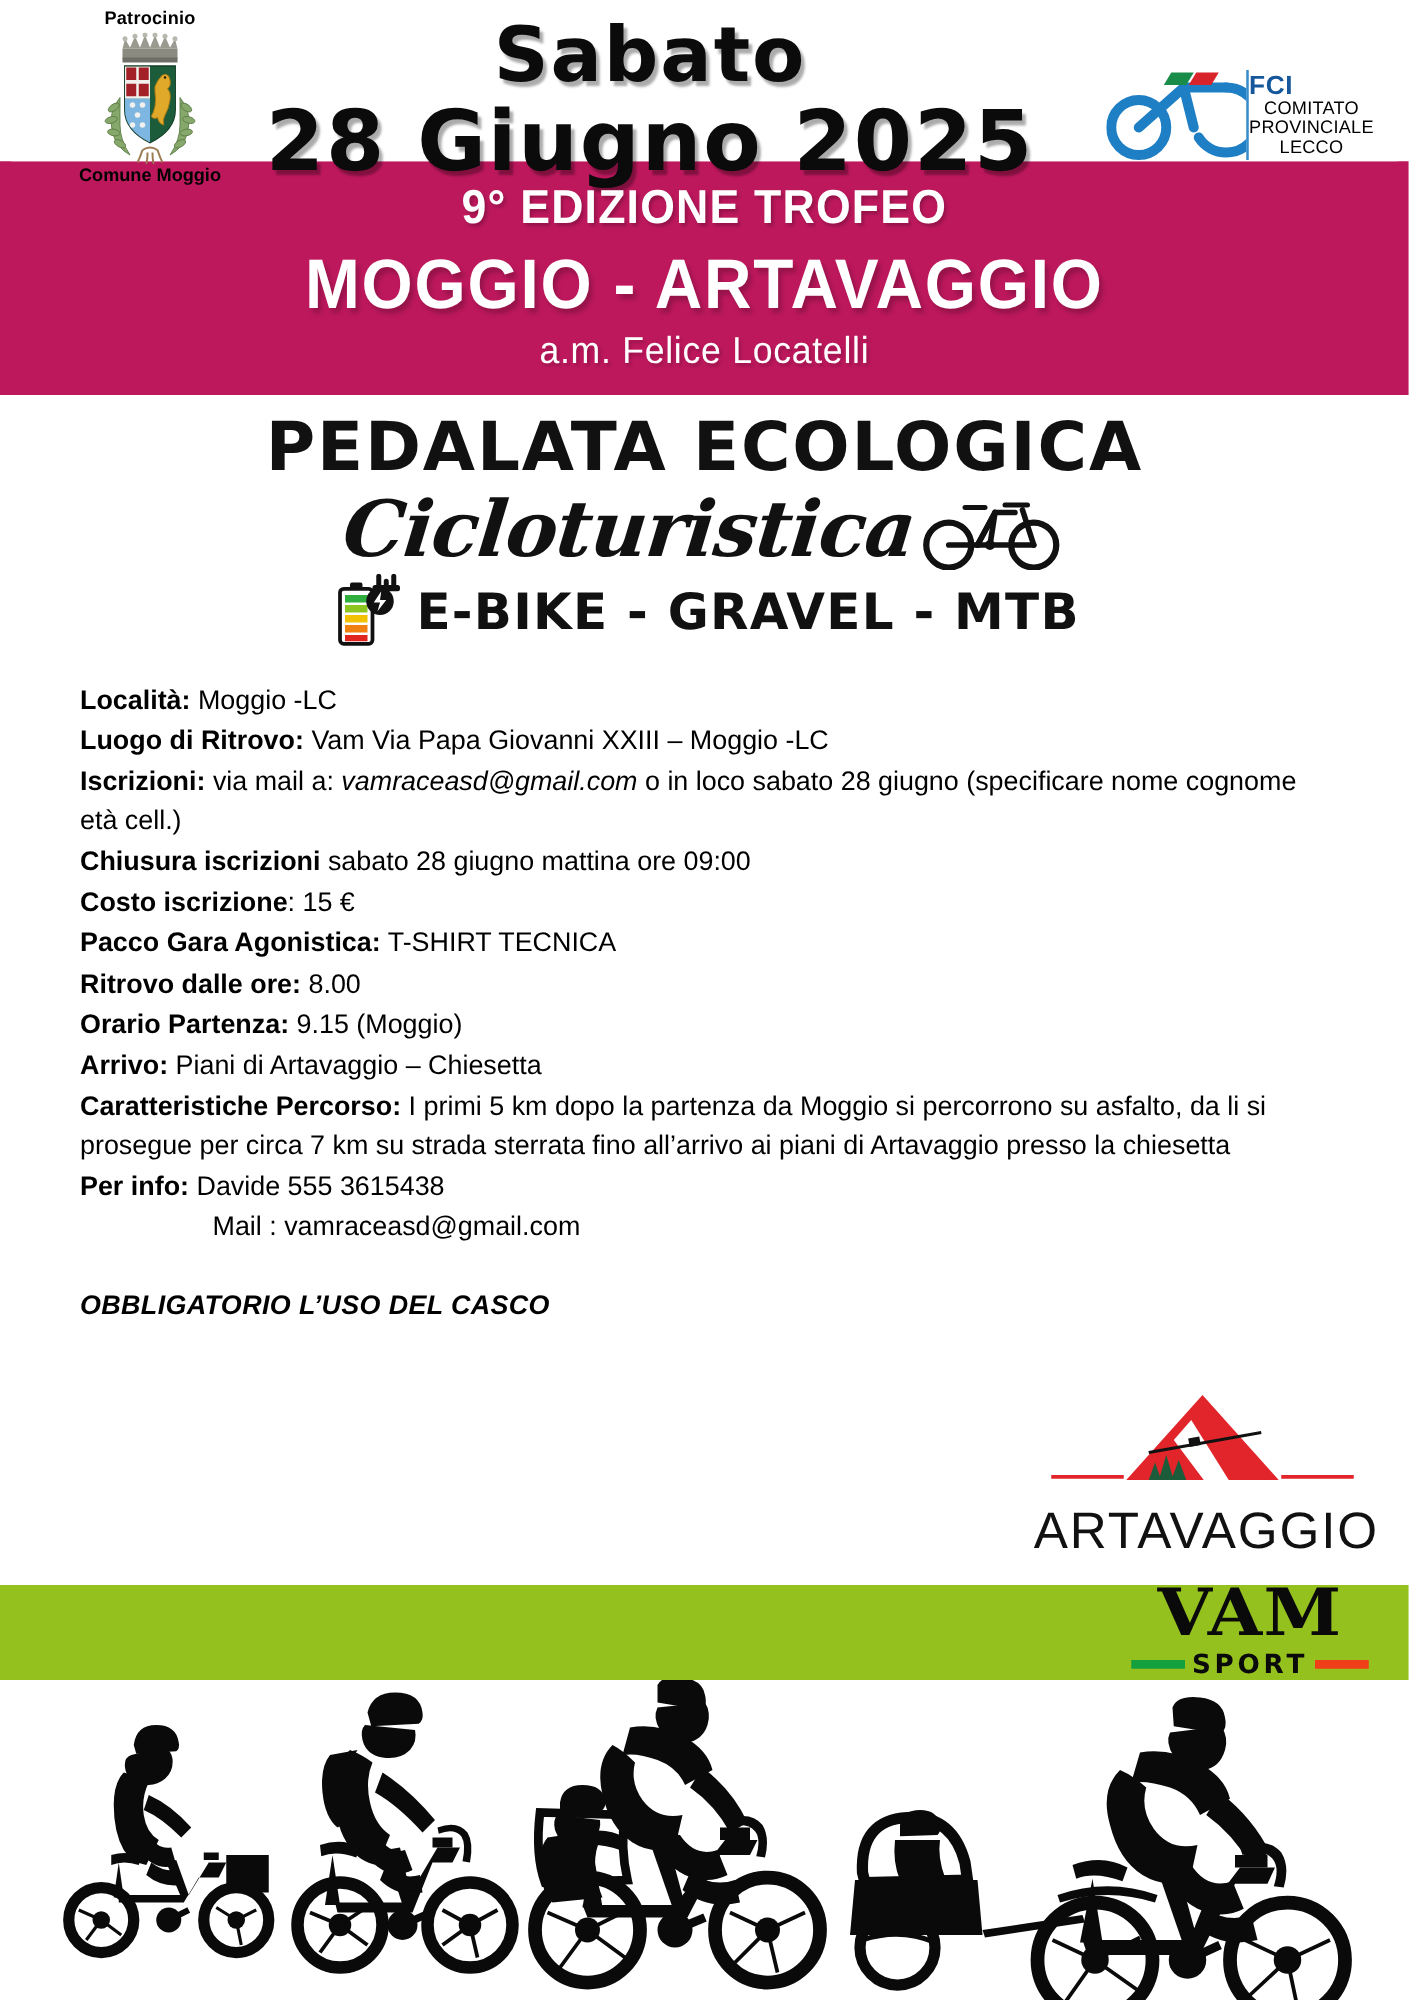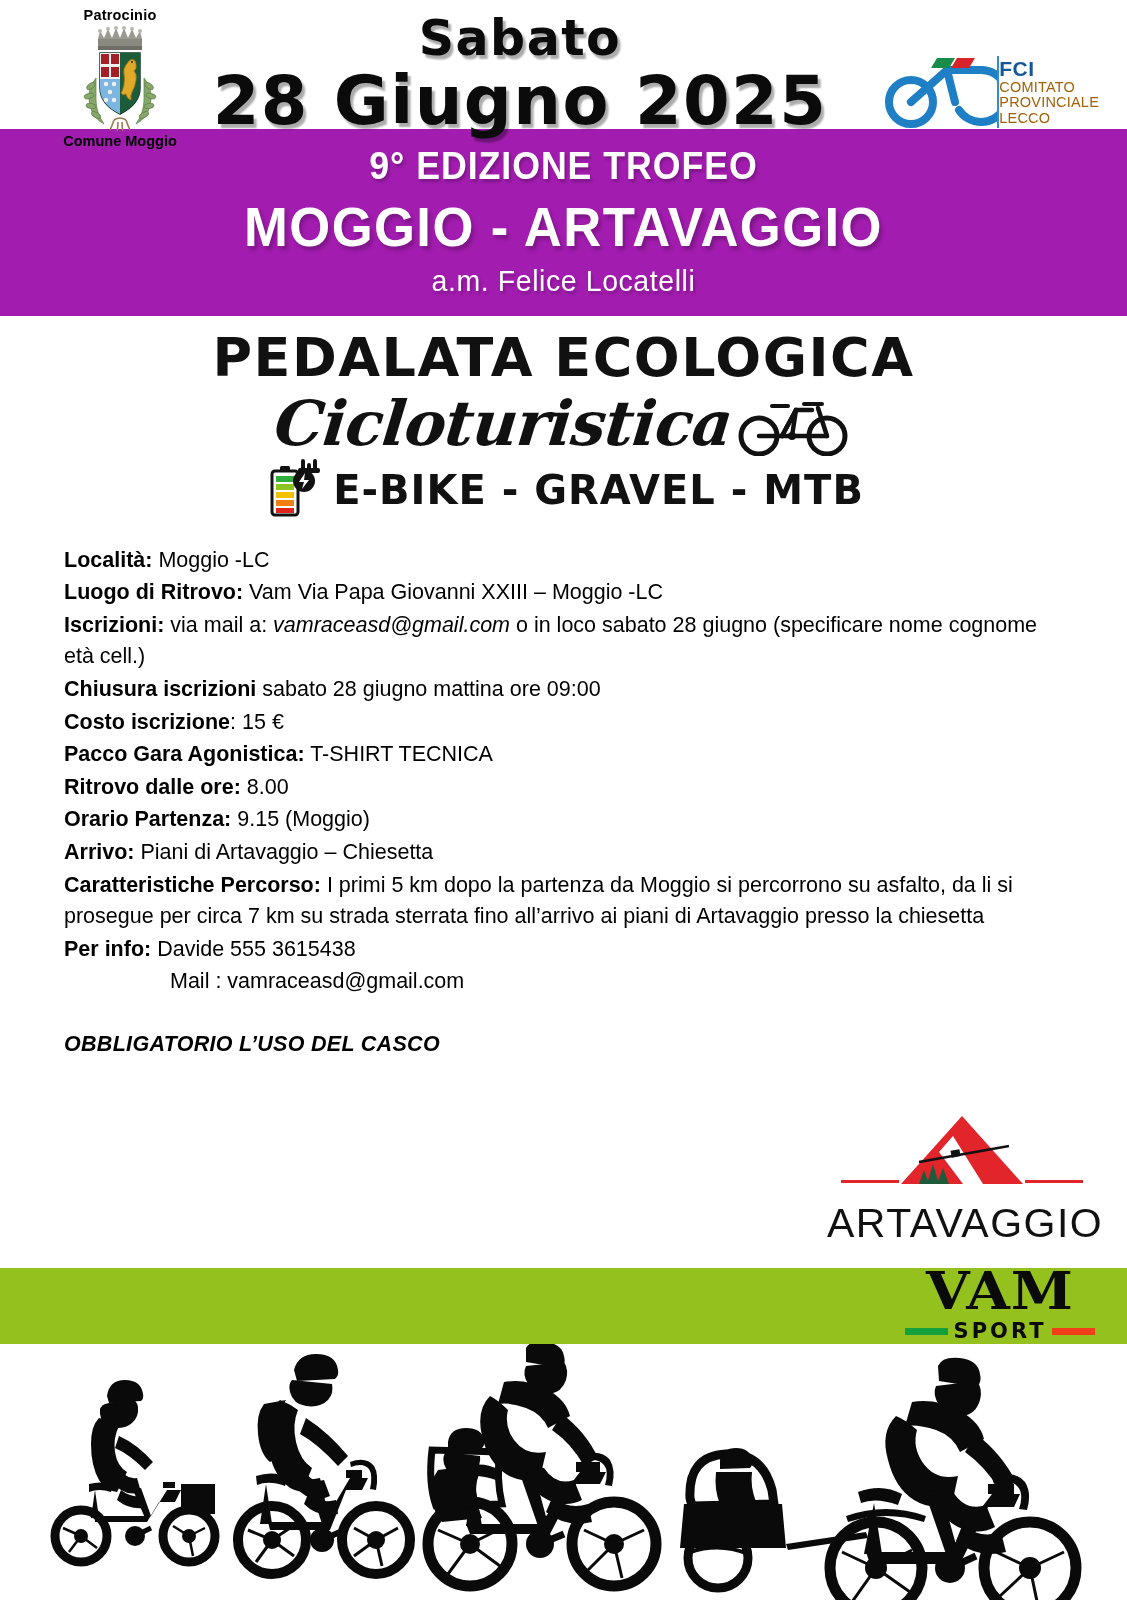--- a/index.html
+++ b/index.html
@@ -16,40 +16,40 @@
   .header{position:relative;height:129px;background:#fff;border-radius:10px;}
 
   .crest-block{position:absolute;left:40px;top:8px;width:160px;text-align:center;}
   .crest-label{font-size:14.5px;font-weight:bold;color:#000;letter-spacing:.2px;line-height:1.1;}
   .crest-svg{display:block;margin:2px auto 0;}
   .crest-foot{font-size:14.5px;font-weight:bold;color:#000000;margin-top:1px;}
 
   .date-block{position:absolute;left:185px;top:14px;width:670px;text-align:center;color:#0b0b0b;}
   .date-line1{
     font-family:"DejaVu Sans", sans-serif;
-    font-size:49px;font-weight:bold;letter-spacing:1.5px;
+    font-size:61px;font-weight:bold;letter-spacing:1.5px;
     line-height:1.02;
     text-shadow:3px 4px 2px rgba(0,0,0,.33);
   }
   .date-line2{
     font-family:"DejaVu Sans", sans-serif;
     font-size:67px;font-weight:bold;letter-spacing:1.5px;
     line-height:1.05;margin-top:2px;
     text-shadow:3px 4px 2px rgba(0,0,0,.33);
   }
 
   .fci-block{position:absolute;right:28px;top:52px;display:flex;align-items:center;}
   .fci-divider{width:2px;height:72px;background:#1f7fc4;opacity:.9;}
   .fci-text{line-height:1.06;}
   .fci-title{font-size:21px;font-weight:bold;color:#16569b;letter-spacing:.5px;}
-  .fci-sub{font-size:14.5px;color:#a16207;letter-spacing:.2px;font-weight:500;}
+  .fci-sub{font-size:14.5px;color:#000000;letter-spacing:.2px;font-weight:500;text-align:center;}
 
   
   .green-banner{
-    background:#a21caf;
+    background:#be185d;
     padding:16px 0 18px;
     text-align:center;
     color:#fff;
   }
   .gb-l1{
     font-family:"Liberation Sans", sans-serif;
     font-size:38px;font-weight:bold;letter-spacing:1px;
     text-shadow:2px 3px 3px rgba(0,0,0,.22);
     transform:scaleX(.94);
   }

